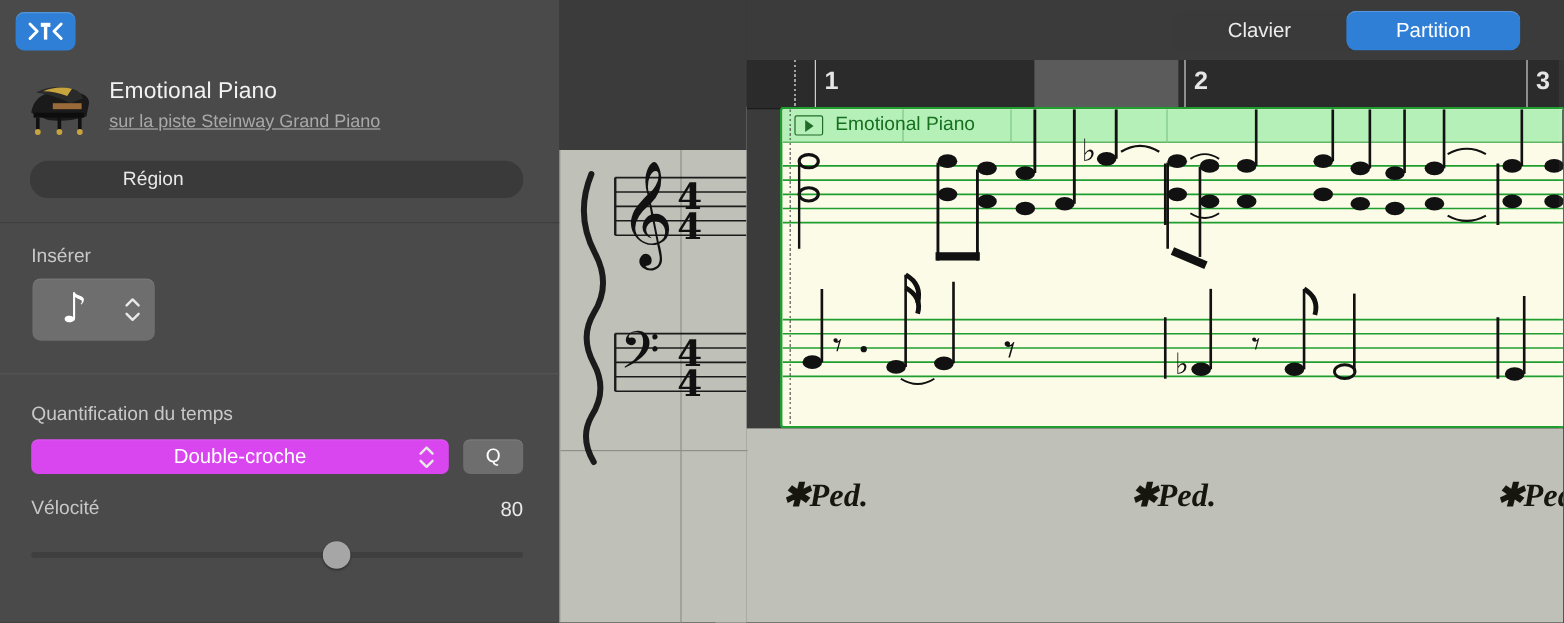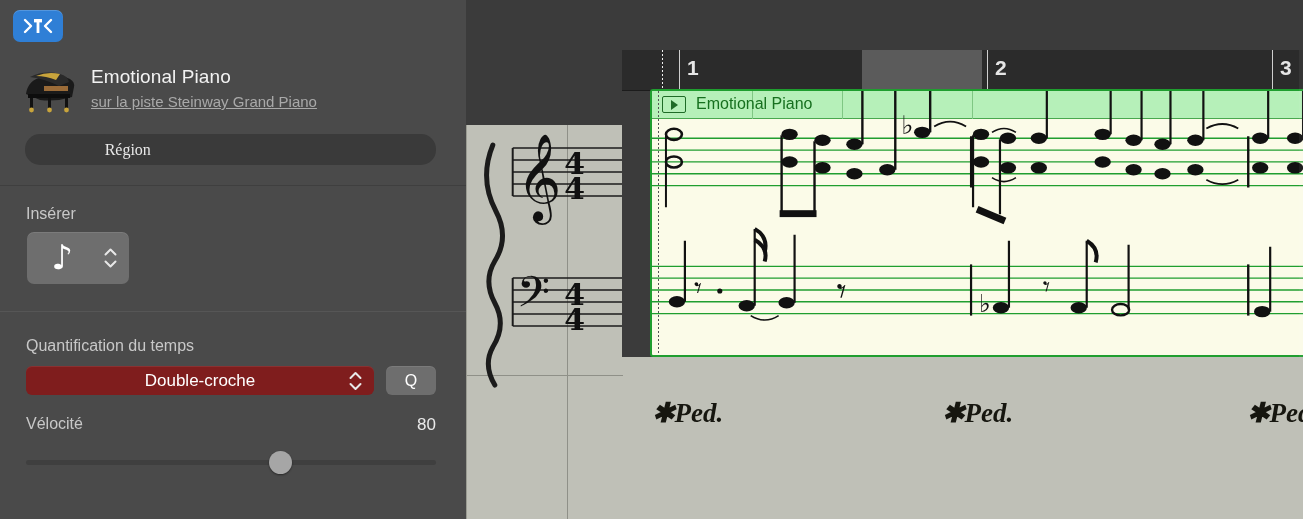--- a/index.html
+++ b/index.html
@@ -26,21 +26,21 @@
   .track-name{
     position:absolute;left:91px;top:66px;color:#f2f2f2;font-size:19px;letter-spacing:.1px;
     white-space:nowrap;
   }
   .track-sub{
     position:absolute;left:91px;top:93px;color:#a9a9a9;font-size:15px;white-space:nowrap;text-decoration:underline;
   }
 
   .seg-control{
     position:absolute;left:25px;top:134px;width:411px;height:31px;border-radius:15px;
-    background:#3a3a3a;display:flex;padding:0;box-sizing:border-box;overflow:hidden;font-family:Liberation Serif, serif;
+    background:#3a3a3a;display:flex;padding:0;box-sizing:border-box;overflow:hidden;
   }
   .seg{
     flex:1;display:flex;align-items:center;justify-content:center;font-size:16px;color:#e8e8e8;
     cursor:pointer;border-radius:7px;
   }
   .seg.active{background:#000000;color:#fff;box-shadow:inset 0 1px 0 rgba(255,255,255,.2);margin-top:40px;}
 
   .divider{position:absolute;left:0;width:466px;height:1px;background:#565656;}
   .divider.top-sep{top:185px;background:#3f3f3f;}
   .divider.mid{top:311px;}
@@ -57,21 +57,21 @@
     box-shadow:inset 0 1px 0 rgba(255,255,255,.09);
   }
   .note-glyph{
     flex:1;text-align:center;color:#fff;font-size:34px;line-height:1;
     font-family:"DejaVu Sans",sans-serif;padding-bottom:3px;
   }
   .stepper-arrows{width:26px;display:flex;flex-direction:column;align-items:center;justify-content:center;gap:4px;padding-right:6px;}
 
   .popup{
     position:absolute;left:26px;top:366px;width:348px;height:29px;border-radius:6px;
-    background:#7f1d1d;display:flex;align-items:center;justify-content:center;cursor:pointer;
+    background:#d946ef;display:flex;align-items:center;justify-content:center;cursor:pointer;
     box-shadow:inset 0 1px 0 rgba(255,255,255,.09);
   }
   .popup-text{color:#fff;font-size:17px;}
   .popup-arrows{position:absolute;right:12px;top:50%;transform:translateY(-50%);display:flex;flex-direction:column;gap:3px;align-items:center;}
 
   .q-btn{
     position:absolute;left:386px;top:366px;width:50px;height:29px;border-radius:6px;background:#6e6e6e;
     display:flex;align-items:center;justify-content:center;color:#fff;font-size:16px;cursor:pointer;
     box-shadow:inset 0 1px 0 rgba(255,255,255,.09);
   }
@@ -387,14 +387,18 @@
 
     <div class="sec-label vel-label">Vélocité</div>
     <div class="vel-value">80</div>
 
     <div class="slider">
       <div class="slider-track"></div>
       <div class="slider-knob" id="vel-knob" style="left: 243.2px;"></div>
     </div>
   </div>
 
+  <div class="view-switch">
+    <div class="view-seg">Clavier</div>
+    <div class="view-seg active">Partition</div>
+  </div>
 
 </div>
 
 </body></html>

